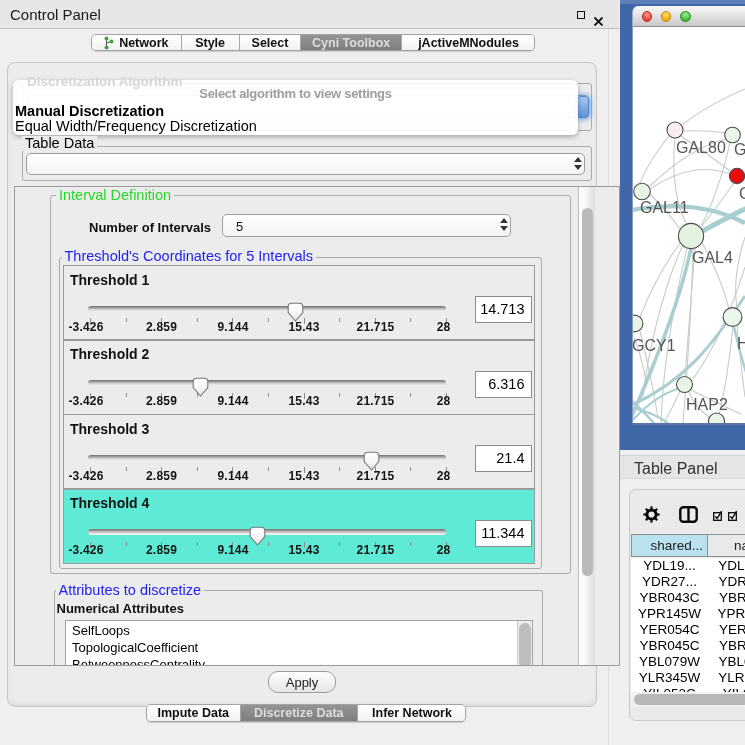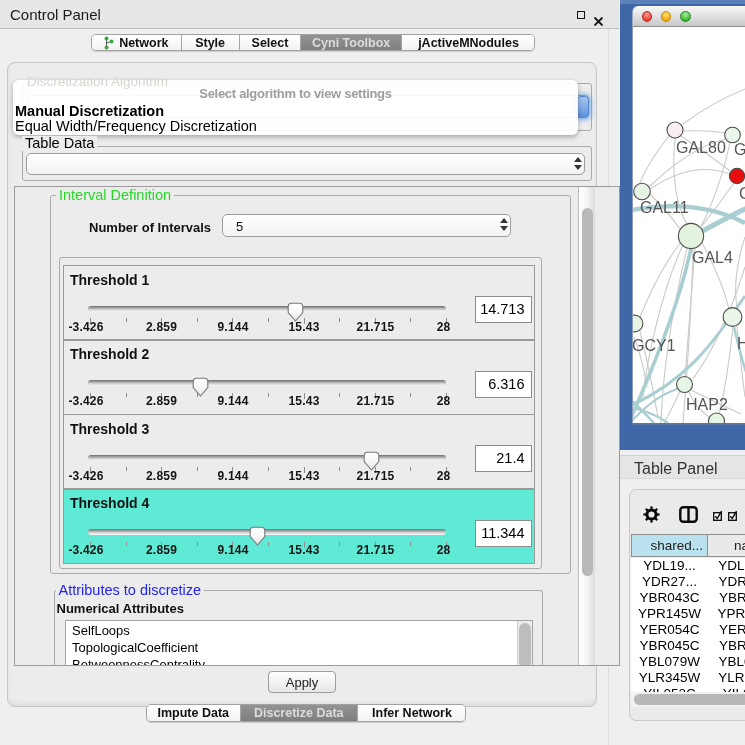--- a/index.html
+++ b/index.html
@@ -175,21 +175,21 @@
       <div class="tabseg" style="left:89.6px;width:58.0px">Style</div>
       <div class="tabseg" style="left:147.6px;width:61.79999999999998px">Select</div>
       <div class="tabseg tabdark" style="left:209.39999999999998px;width:100.60000000000002px">Cyni Toolbox</div>
       <div class="tabseg" style="left:310px;width:134px">jActiveMNodules</div>
     </div>
 <div class="ab" style="left:7px;top:62px;width:590px;height:645px;background:#ececec;border:1px solid #c6c6c6;border-radius:8px;box-shadow:inset 0 -4px 6px -3px #d4d4d4"></div>
 <div class="ab" style="left:22px;top:83px;width:570px;height:48px;border:1px solid #ababab;border-radius:3px;"></div>
 <div class="ab" style="left:28px;top:95px;width:561px;height:23px;background:#fdfdfd;border:1px solid #a0a0a0;border-radius:4px"></div>
 <div class="ab" style="left:577px;top:96px;width:12px;height:22px;border-radius:4px;border:1px solid #4f86cd;background:linear-gradient(#a7c6ee,#5d93dd);box-shadow:0 0 5px 1.5px rgba(90,150,235,0.85)"></div>
 <div class="ab" style="left:13px;top:80px;width:565px;height:55px;background:rgba(255,255,255,0.93);border-radius:6px;box-shadow:0 2px 5px rgba(0,0,0,0.3)"></div>
-<div class="ab" style="left:27px;top:74px;font-size:13.5px;font-weight:normal;color:#d6d6d0">Discretization Algorithm</div>
+<div class="ab" style="left:27px;top:74px;font-size:13.5px;font-weight:bold;color:#d6d6d0">Discretization Algorithm</div>
 <div class="ab" style="left:13px;top:86px;width:565px;text-align:center;font-size:13px;color:#9e9e9e;font-weight:bold;letter-spacing:-0.3px">Select algorithm to view settings</div>
 <div class="ab" style="left:15px;top:103px;font-size:14.5px;font-weight:bold;color:#000">Manual Discretization</div>
 <div class="ab" style="left:15px;top:117.5px;font-size:14.5px;color:#000">Equal Width/Frequency Discretization</div>
 <div class="ab" style="left:22px;top:146px;width:570px;height:35px;border:1px solid #ababab;border-radius:3px;"></div>
 <div class="gtitle" style="left:22px;top:136px">Table Data</div>
 <div class="combo" style="left:26px;top:153px;width:559px;height:22px">
       <div class="ab" style="left:547px;top:3px">
         <div class="tri-up"></div>
       </div>
       <div class="ab" style="left:547px;top:11px">
@@ -205,20 +205,21 @@
       <div class="combo" style="left:207px;top:27px;width:289px;height:23px">
         <div class="ab" style="left:13px;top:3.5px">5</div>
         <div class="ab" style="left:277px;top:3px">
           <div class="tri-up"></div>
         </div>
         <div class="ab" style="left:277px;top:11px">
           <div class="tri-dn"></div>
         </div>
       </div>
       <div class="ab" style="left:44px;top:70px;width:483px;height:312px;border:1px solid #ababab;border-radius:3px"></div>
+      <div class="gtitle" style="left:46.5px;top:62px;color:#2222f0">Threshold's Coordinates for 5 Intervals</div>
       <div class="ab" style="left:48px;top:78px;width:472px;height:75px;border:1px solid #9a9a9a;background:#ececec">
         <div class="ab" style="left:6px;top:5.5px;font-size:14px;font-weight:bold;color:#111">Threshold 1</div>
         <div class="ab" style="left:23.5px;top:39.5px;width:358.5px;height:6px;border-radius:3px;background:linear-gradient(180deg,#6f6f6f 0%,#a0a0a0 30%,#dcdcdc 65%,#f5f5f5 100%)"></div>
         <div class="tick ab" style="left:26.0px;top:52px;height:6px"></div>
         <div class="tick ab" style="left:61.6px;top:52px;height:4px"></div>
         <div class="ticklbl ab" style="left:22px;top:53.5px">-3.426</div>
         <div class="tick ab" style="left:97.2px;top:52px;height:6px"></div>
         <div class="tick ab" style="left:132.8px;top:52px;height:4px"></div>
         <div class="ticklbl ab" style="left:97.5px;top:53.5px">2.859</div>
         <div class="tick ab" style="left:168.4px;top:52px;height:6px"></div>
@@ -344,18 +345,18 @@
       <div class="gtitle" style="left:40.5px;top:396px;color:#2222f0">Attributes to discretize</div>
       <div class="ab" style="left:41.5px;top:414px;font-size:13px;font-weight:bold;color:#111">Numerical Attributes</div>
       <div class="ab" style="left:50px;top:433px;width:468px;height:47px;background:#fff;border:1px solid #a3a3a3;border-bottom:none;overflow:hidden">
         <div class="ab" style="left:6px;top:2px;font-size:13px">SelfLoops</div>
         <div class="ab" style="left:6px;top:19px;font-size:13px">TopologicalCoefficient</div>
         <div class="ab" style="left:6px;top:36px;font-size:13px">BetweennessCentrality</div>
         <div class="ab" style="left:451px;top:0;width:17px;height:47px;background:#ededed;border-left:1px solid #cccccc"></div>
         <div class="ab" style="left:453px;top:2px;width:12px;height:45px;border-radius:6px;background:#bdbdbd"></div>
       </div>
     </div>
-<div class="ab" style="left:268px;top:671px;width:68px;height:22px;border:1px solid #9d9d9d;border-radius:4px;background:linear-gradient(#ffffff,#e6e6e6);font-size:13px;color:#222;display:flex;align-items:center;justify-content:center">Apply</div>
+<div class="ab" style="left:268px;top:671px;width:68px;height:22px;border:1px solid #9d9d9d;border-radius:10px;background:linear-gradient(#ffffff,#e6e6e6);font-size:13px;color:#222;display:flex;align-items:center;justify-content:center">Apply</div>
 <div class="ab" style="left:146px;top:704px;width:320px;height:18px;border:1px solid #a2a2a2;border-radius:5px;overflow:hidden;box-shadow:0 1px 1px rgba(0,0,0,0.15)">
       <div class="tabseg" style="left:0px;width:93.5px">Impute Data</div>
       <div class="tabseg tabdark" style="left:93.5px;width:117.5px">Discretize Data</div>
       <div class="tabseg" style="left:211px;width:109px">Infer Network</div>
     </div>
 </div>
 </body></html>

